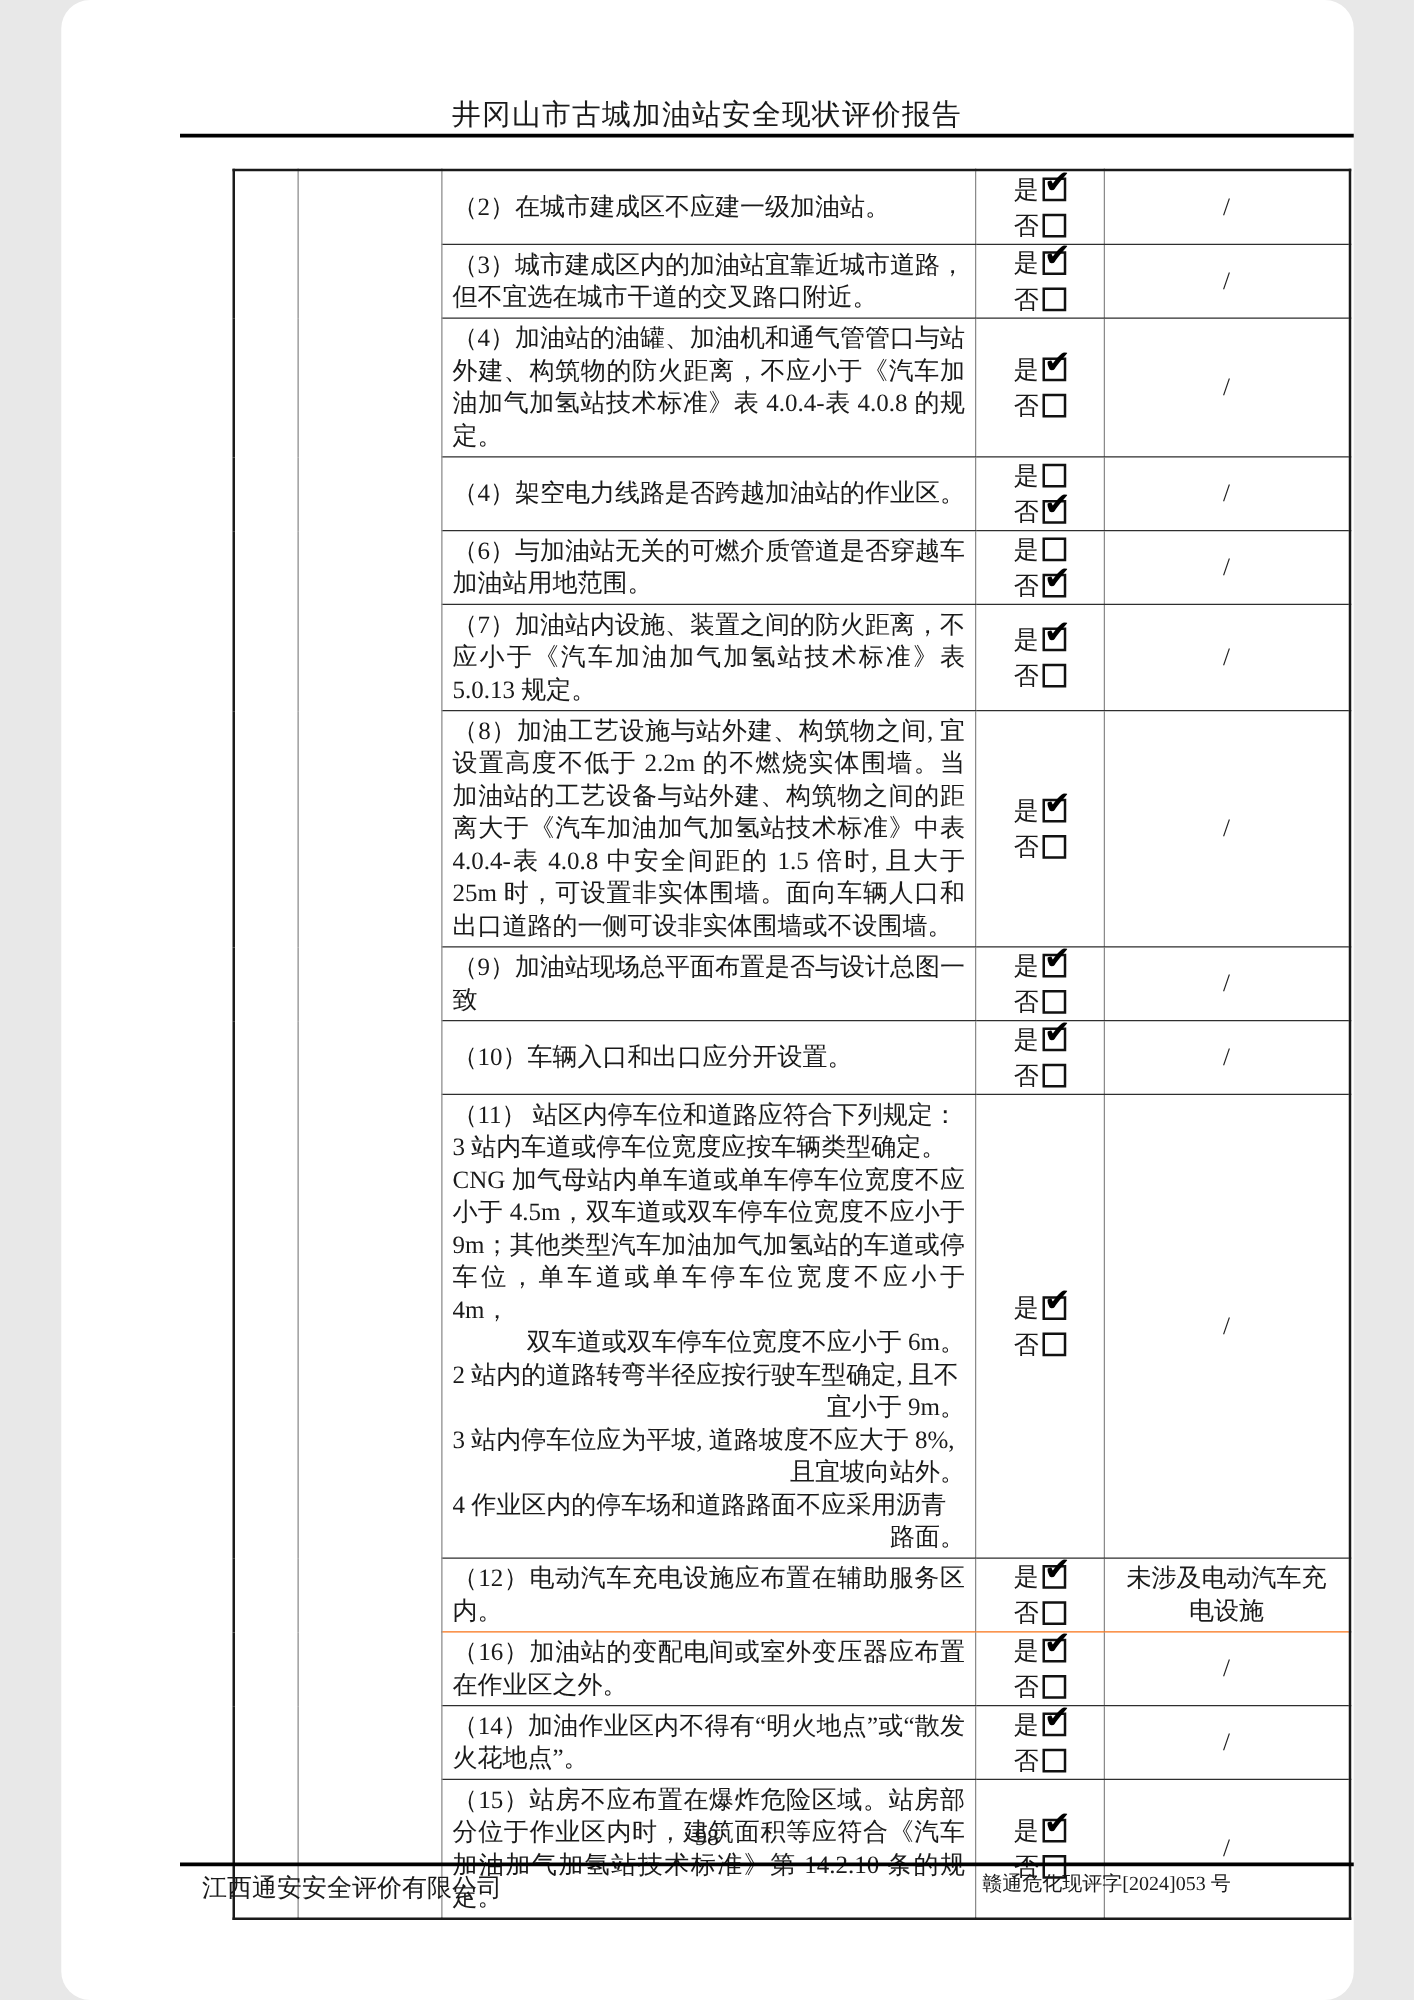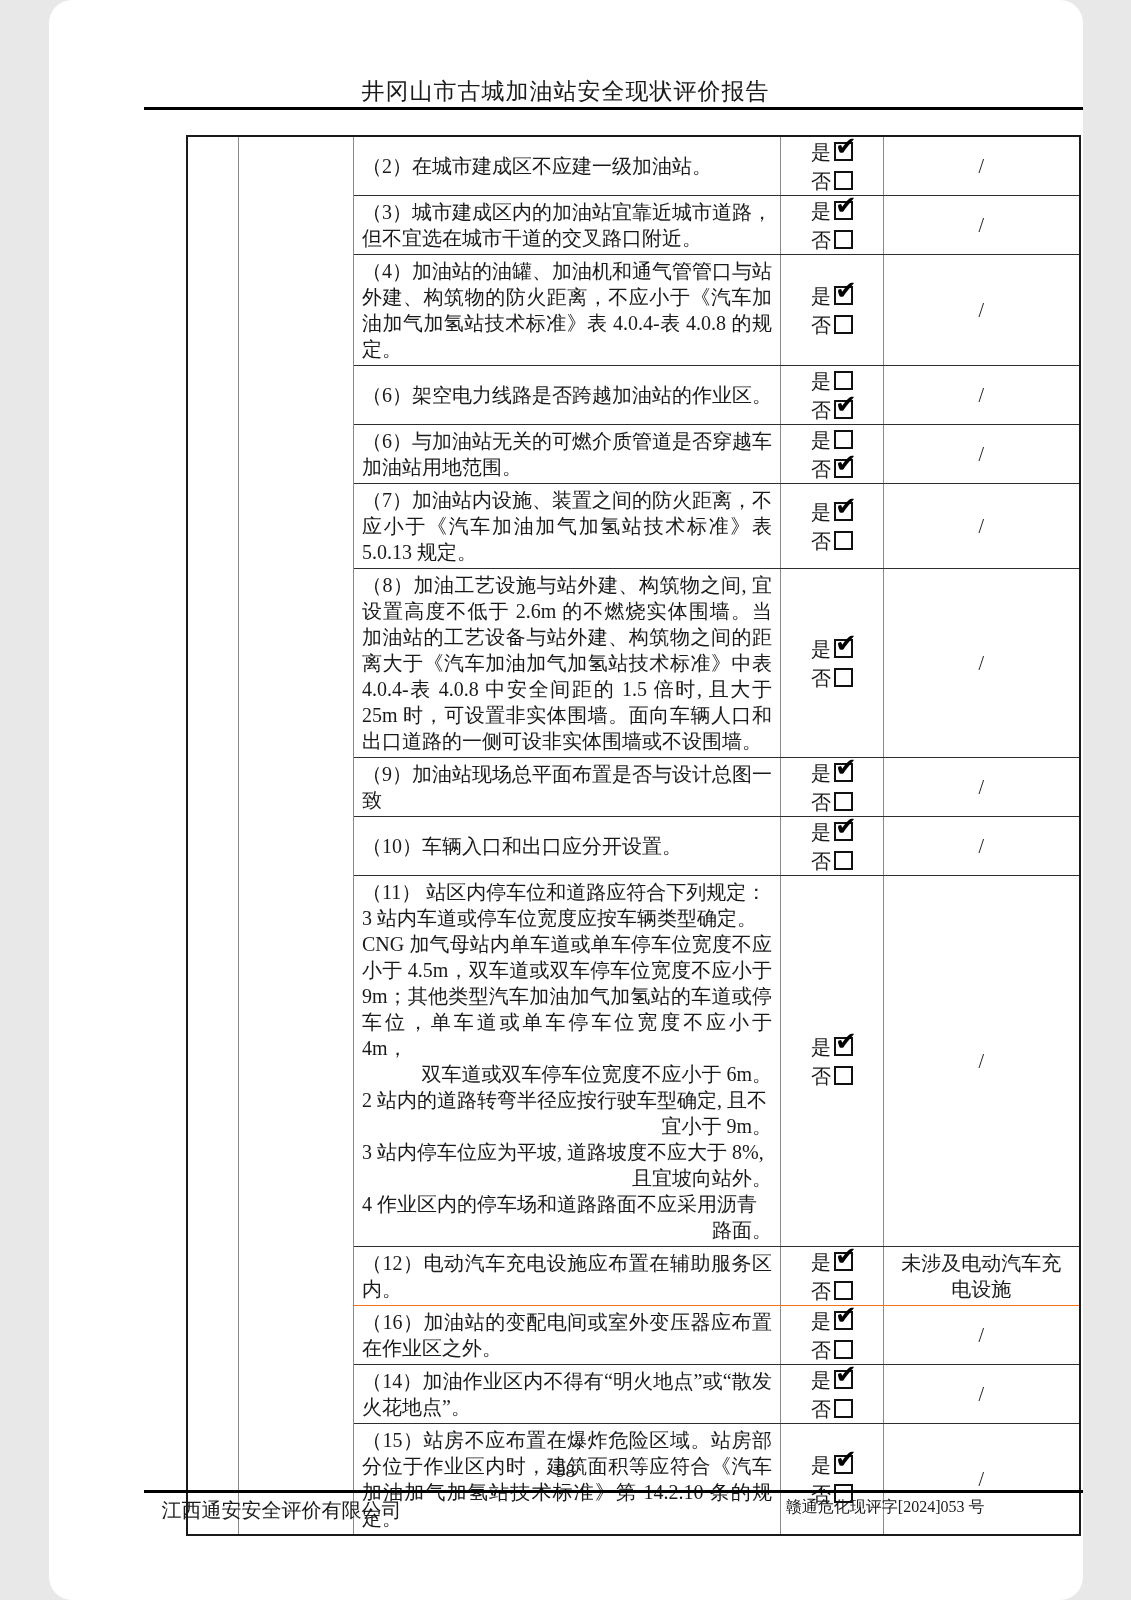--- a/index.html
+++ b/index.html
@@ -104,21 +104,21 @@
         <span class="yn-line">
                 <span>否</span>
                 <span class="cb" data-checked="false"></span>
               </span>
       </span></td>
       <td class="res">/</td>
     </tr>
 
     <tr style="height:52px">
       <td class="item">
-            <div class="ln">（6）架空电力线路是否跨越加油站的作业区。</div>
+            <div class="ln">（4）架空电力线路是否跨越加油站的作业区。</div>
           </td>
       <td class="yn"><span class="yn-inner">
         <span class="yn-line">
                 <span>是</span>
                 <span class="cb" data-checked="false"></span>
               </span>
         <span class="yn-line">
                 <span>否</span>
                 <span class="cb" data-checked="true"></span>
               </span>
@@ -155,21 +155,21 @@
         <span class="yn-line">
                 <span>否</span>
                 <span class="cb" data-checked="false"></span>
               </span>
       </span></td>
       <td class="res">/</td>
     </tr>
 
     <tr style="height:175px">
       <td class="item">
-            <div class="ln">（8）加油工艺设施与站外建、构筑物之间, 宜设置高度不低于 2.6m 的不燃烧实体围墙。当加油站的工艺设备与站外建、构筑物之间的距离大于《汽车加油加气加氢站技术标准》中表 4.0.4-表 4.0.8 中安全间距的 1.5 倍时, 且大于 25m 时，可设置非实体围墙。面向车辆人口和出口道路的一侧可设非实体围墙或不设围墙。</div>
+            <div class="ln">（8）加油工艺设施与站外建、构筑物之间, 宜设置高度不低于 2.2m 的不燃烧实体围墙。当加油站的工艺设备与站外建、构筑物之间的距离大于《汽车加油加气加氢站技术标准》中表 4.0.4-表 4.0.8 中安全间距的 1.5 倍时, 且大于 25m 时，可设置非实体围墙。面向车辆人口和出口道路的一侧可设非实体围墙或不设围墙。</div>
           </td>
       <td class="yn"><span class="yn-inner">
         <span class="yn-line">
                 <span>是</span>
                 <span class="cb" data-checked="true"></span>
               </span>
         <span class="yn-line">
                 <span>否</span>
                 <span class="cb" data-checked="false"></span>
               </span>

